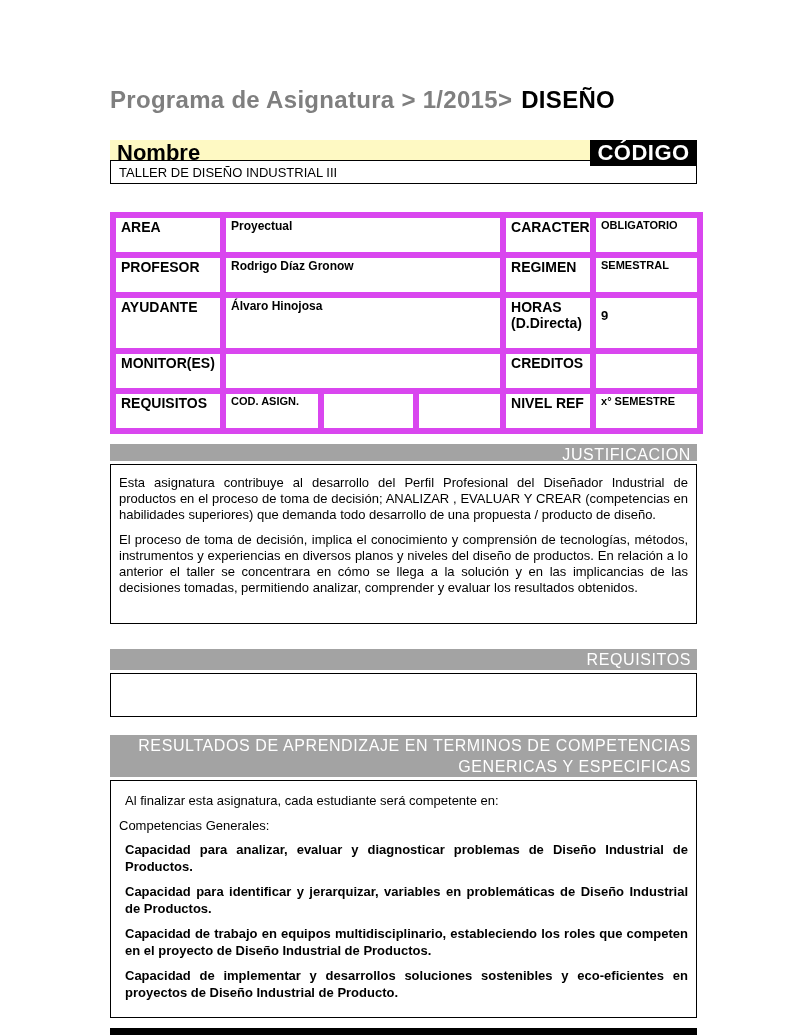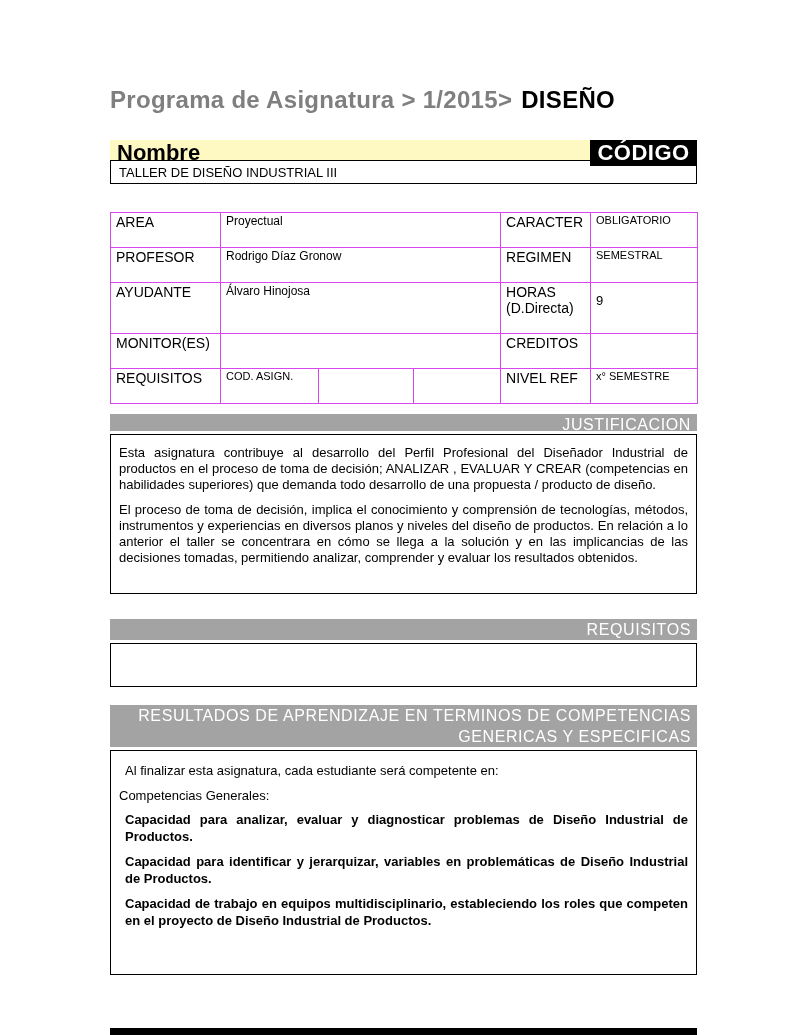--- a/index.html
+++ b/index.html
@@ -19,21 +19,21 @@
   .title-black { color:#000; margin-left:9px; }
 
   
   .name-bar { margin-top:26px; height:20px; background:#fef9c3; display:flex; align-items:flex-start; }
   .name-label { flex:1; display:flex; align-items:center; padding-left:7px; font-size:22px; font-weight:bold; color:#000; }
   .codigo-box { width:107px; background:#000; color:#fff; font-weight:bold; font-size:22px; display:flex; align-items:center; justify-content:center; letter-spacing:0.5px; }
   .taller-cell { height:24px; border:1px solid #000; display:flex; align-items:center; padding-left:8px; font-size:13px; }
 
   
   .info-table { margin-top:28px; width:587px; border-collapse:collapse; table-layout:fixed; }
-  .info-table td { border:1px solid #d946ef; vertical-align:top; padding:1px 3px 17px 5px; overflow:hidden; }
+  .info-table td { border:6px solid #d946ef; vertical-align:top; padding:1px 3px 17px 5px; overflow:hidden;font-weight:bold; }
   .r21 td { height:21px; }
   .r42 td { height:42px; }
   .lbl { font-size:14px; }
   .val { font-size:12px; }
   .sm  { font-size:11px; }
   .mid { vertical-align:middle !important; font-size:13px; }
 
   
   .bar {
     background:#a3a3a3; color:#fff; text-align:right; font-size:16px;
@@ -128,17 +128,18 @@
   <div class="bar bar-resultados">
     <div>RESULTADOS DE APRENDIZAJE EN TERMINOS DE COMPETENCIAS</div>
     <div>GENERICAS Y ESPECIFICAS</div>
   </div>
   <div class="box box-resultados">
     <div class="res-intro">Al finalizar esta asignatura, cada estudiante será competente en:</div>
     <div class="res-subtitle">Competencias Generales:</div>
     <div class="res-item">Capacidad para analizar, evaluar y diagnosticar problemas de Diseño Industrial de Productos.</div>
     <div class="res-item">Capacidad para identificar y jerarquizar, variables en problemáticas de Diseño Industrial de Productos.</div>
     <div class="res-item">Capacidad de trabajo en equipos multidisciplinario, estableciendo los roles que competen en el proyecto de Diseño Industrial de Productos.</div>
+    <div class="res-item">Capacidad de implementar y desarrollos soluciones sostenibles y eco-eficientes en proyectos de Diseño Industrial de Producto.</div>
   </div>
 
 </div>
 
 <div class="bottom-bar"></div>
 
 </body></html>

